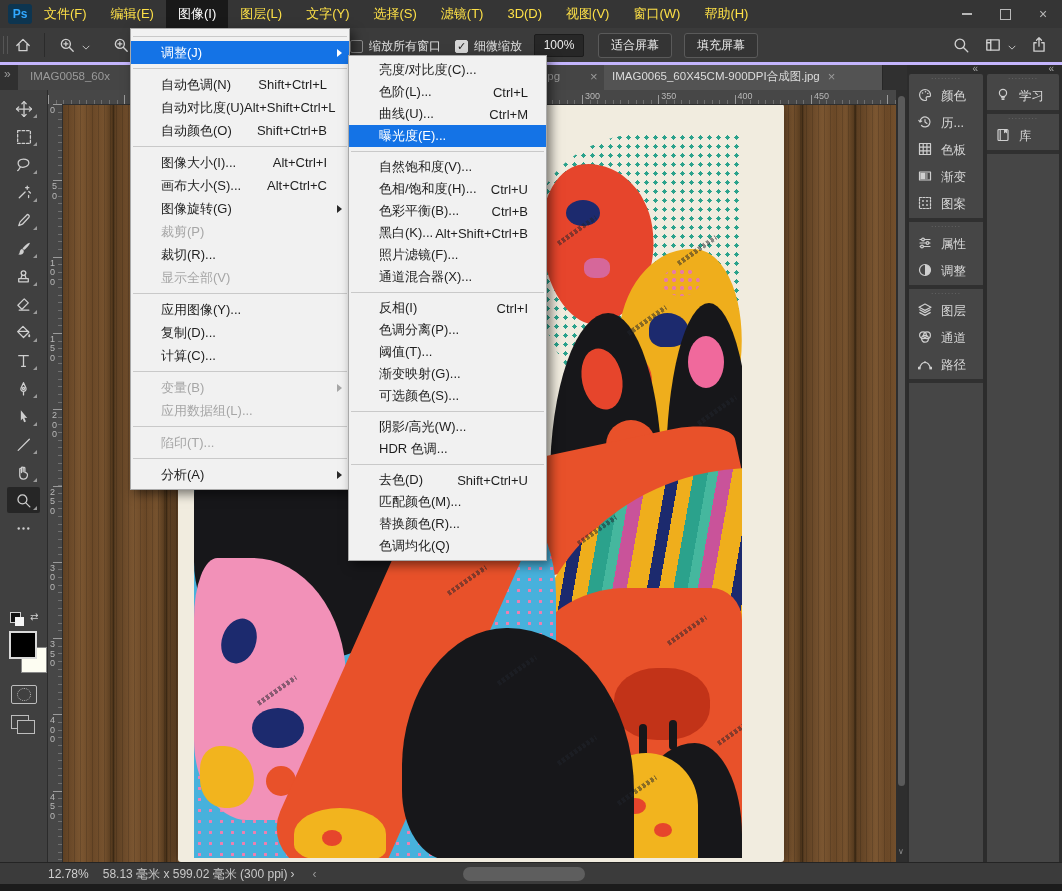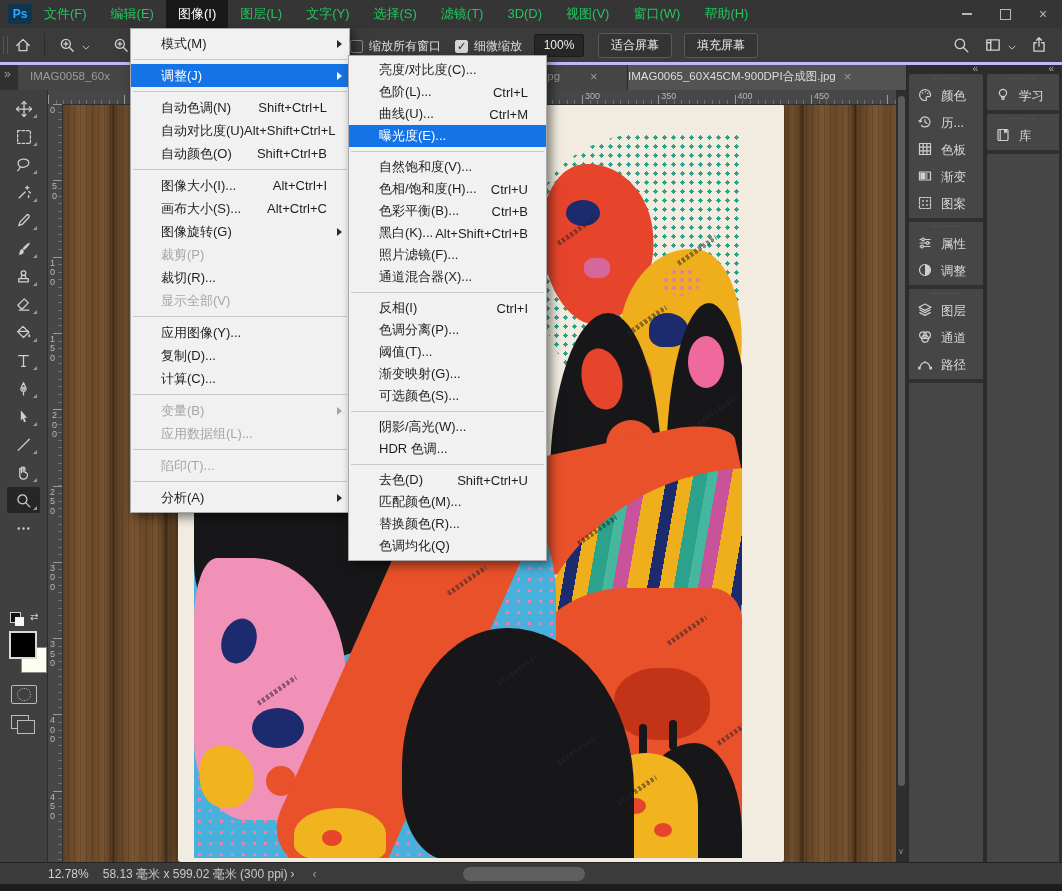--- a/index.html
+++ b/index.html
@@ -2,21 +2,21 @@
 <html><head>
 <meta charset="utf-8">
 <style>
   html,body{margin:0;padding:0}
   body{width:1062px;height:891px;position:relative;overflow:hidden;background:#1e1e1e;
        font-family:"Liberation Sans","DejaVu Sans",sans-serif;-webkit-font-smoothing:antialiased}
   
   #menubar{position:absolute;left:0;top:0;width:1062px;height:28px;background:#353535;display:flex;align-items:center;z-index:40}
   #ps-logo{width:24px;height:20px;margin-left:8px;border-radius:3px;background:#0d3550;color:#31a8ff;
            font-weight:bold;font-size:12px;display:flex;align-items:center;justify-content:center}
-  .mbar-item{height:28px;line-height:28px;padding:0 12px;font-size:13px;color:#22c55e;cursor:default}
+  .mbar-item{height:28px;line-height:28px;padding:0 12px;font-size:13px;color:#fde047;cursor:default}
   .mbar-item.active{background:#191919;color:#fff}
   #win-controls{margin-left:auto;display:flex;height:28px}
   .winbtn{width:38px;height:28px;display:flex;align-items:center;justify-content:center;color:#b8b8b8}
   .winbtn .mini{width:10px;height:2px;background:#b8b8b8}
   .winbtn .maxi{width:9px;height:9px;border:1.5px solid #b8b8b8}
   .winbtn.close{font-size:14px}
   
   #optionsbar{position:absolute;left:0;top:28px;width:1062px;height:34px;background:#3b3b3b;border-bottom:3px solid #c4b5fd;z-index:30}
   .ob-sep{position:absolute;top:5px;width:1px;height:24px;background:#2b2b2b}
   .ob-handle{position:absolute;left:3px;top:8px;width:3px;height:18px;border-left:1px solid #565656;border-right:1px solid #565656}
@@ -186,21 +186,21 @@
 
 <div id="tabbar">
   <span id="tab-overflow">»</span>
   <div class="dtab" style="left:18px;width:400px;padding-left:12px">
     <span>IMAG0058_60x</span>
   </div>
   <div class="dtab" style="left:418px;width:210px;padding-left:112px">
     <span>成.jpg</span>
     <span class="tclose" style="margin-left:30px">×</span>
   </div>
-  <div class="dtab active" style="left:628px;width:279px;padding-left:0">
+  <div class="dtab active" style="left:604px;width:279px;padding-left:8px">
     <span style="max-width:232px;overflow:hidden">IMAG0065_60X45CM-900DPI合成图.jpg</span>
     <span class="tclose" style="margin-left:8px">×</span>
   </div>
 </div>
 
 <div id="toolbar">
   <div id="tools-list">
       <div class="tool" style="top: 5px;">
         <svg width="17" height="17" viewBox="0 0 16 16">
           <path d="M8.5 1.5v14M1.5 8.5h14" stroke="#cfcfcf" stroke-width="1.2" fill="none" stroke-linecap="round" stroke-linejoin="round"></path>
@@ -523,24 +523,20 @@
               <path d="M5.2 2.5v11" stroke="#cfcfcf" stroke-width="1.2" fill="none" stroke-linecap="round" stroke-linejoin="round"></path>
               <path d="M9 2.5v4l1.5-1.2L12 6.5v-4Z" fill="#cfcfcf"></path>
             </svg></span>
           <span>库</span>
         </div>
       </div>
     </div>
 </div>
 
 <div id="imgmenu" class="menu">
-    <div class="mi">
-      <span class="mi-l">模式(M)</span>
-      <span class="arr"></span>
-    </div>
     <div class="msep"></div>
     <div class="mi hl">
       <span class="mi-l">调整(J)</span>
       <span class="arr"></span>
     </div>
     <div class="msep"></div>
     <div class="mi">
       <span class="mi-l">自动色调(N)</span>
       <span class="mi-s">Shift+Ctrl+L</span>
     </div>

